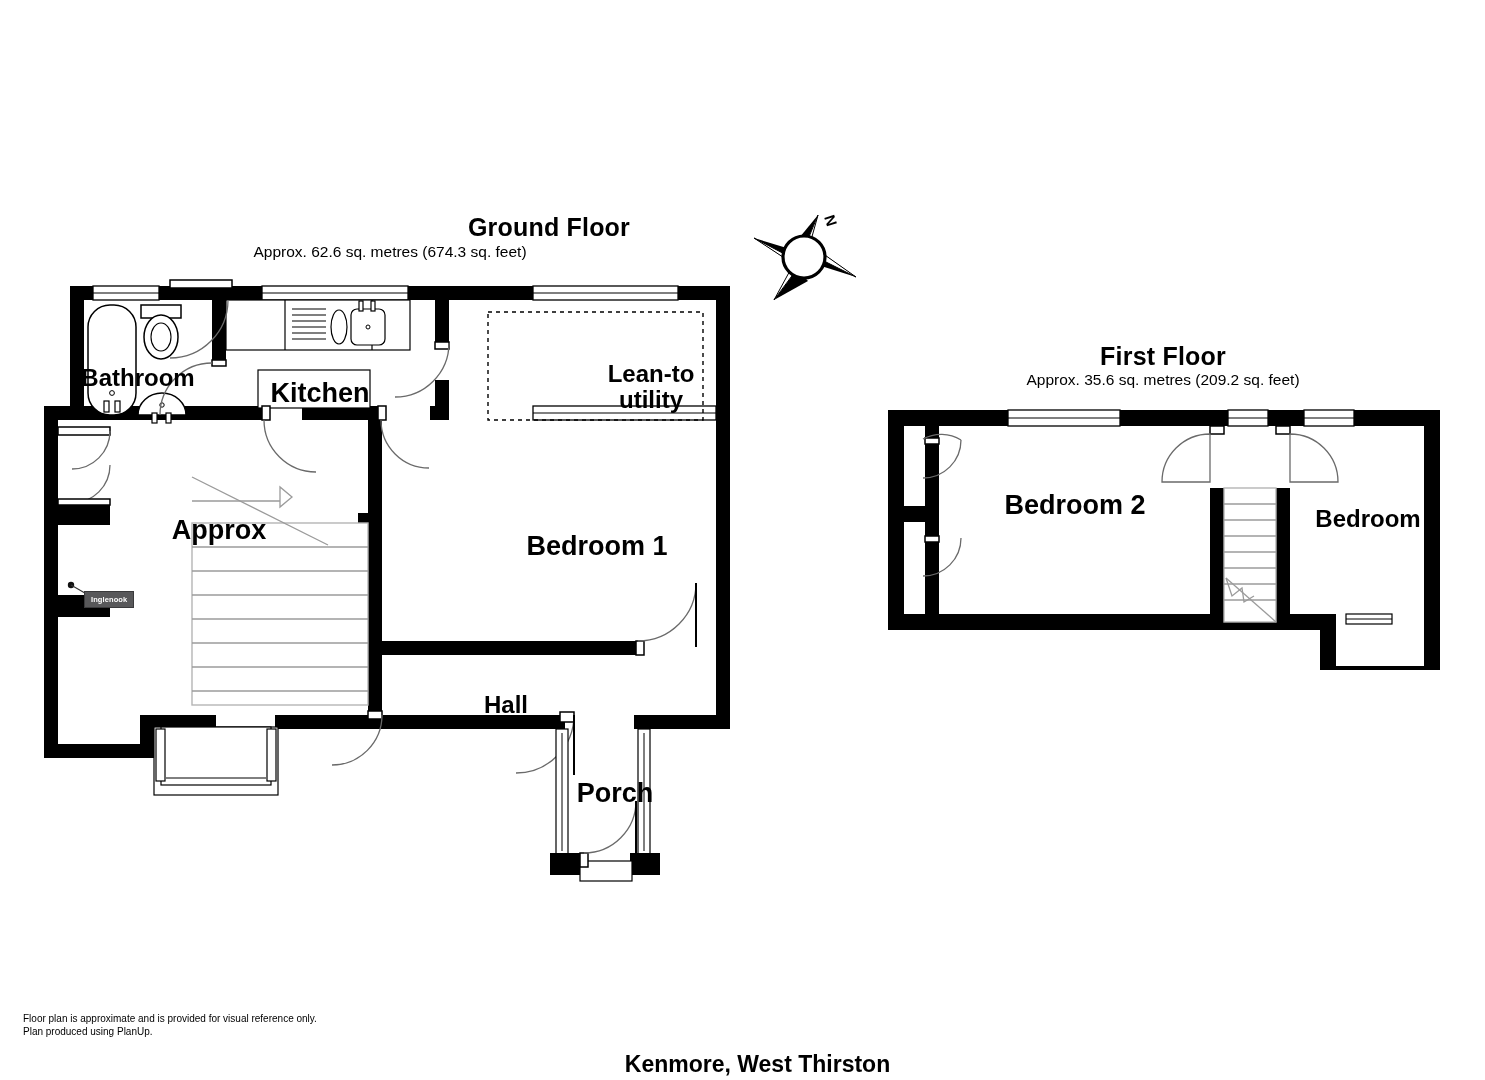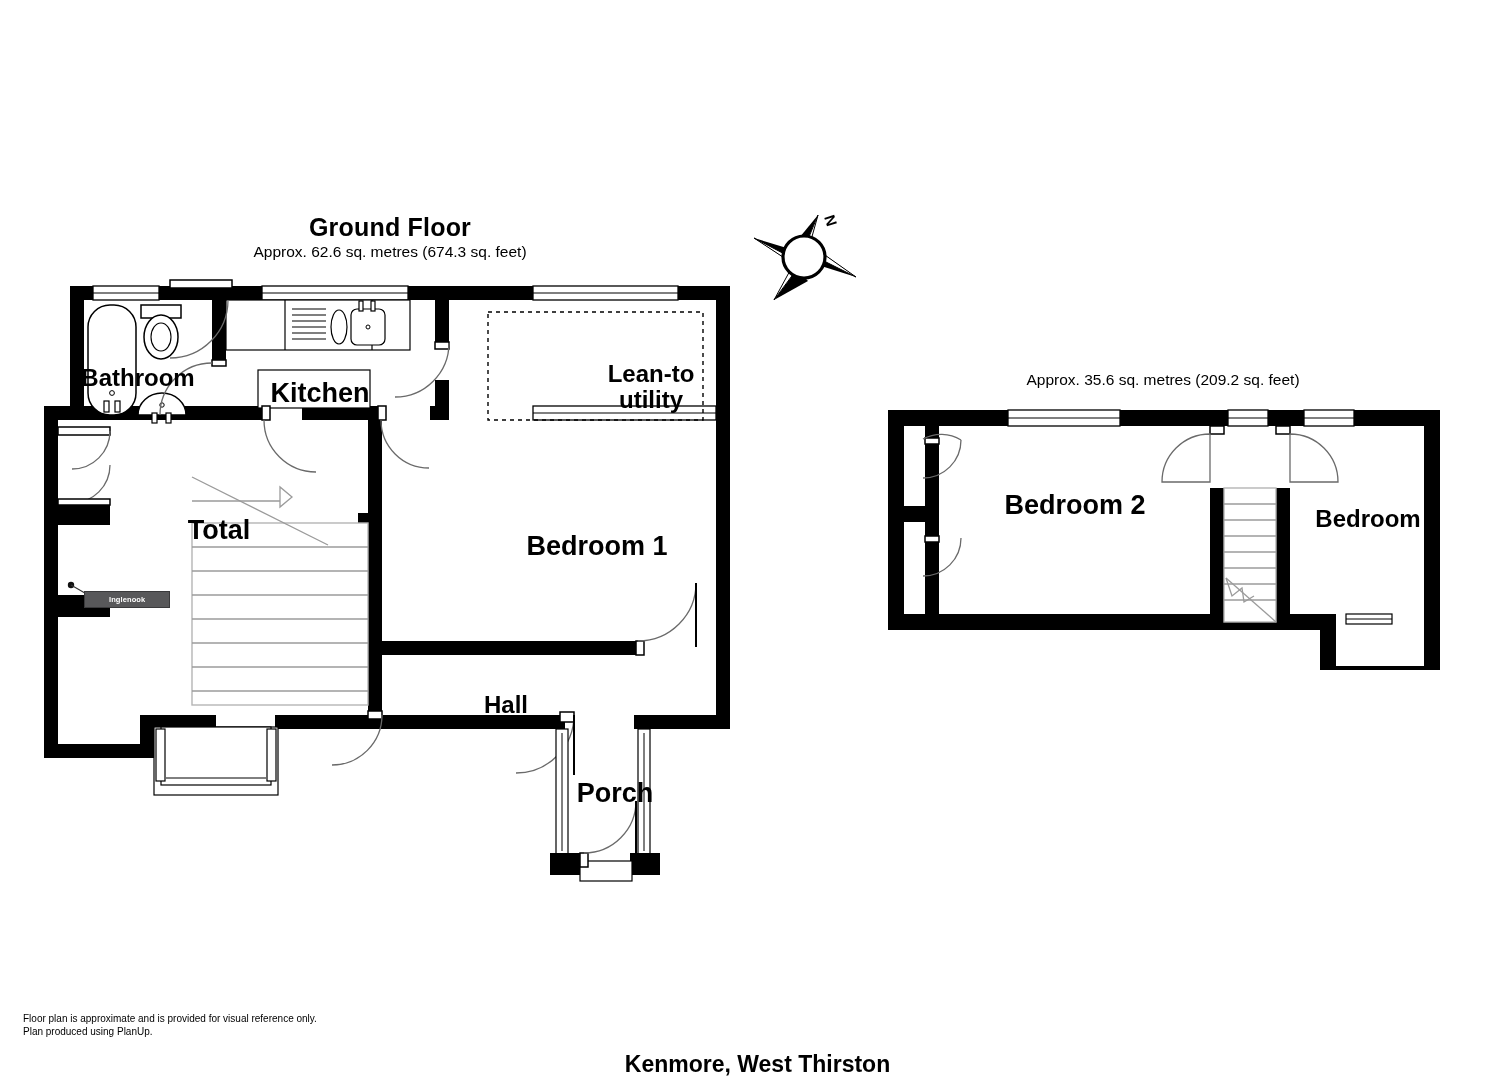--- a/index.html
+++ b/index.html
@@ -65,21 +65,21 @@
     font-size: 23px;
     font-weight: bold;
     margin-left: 15px;
   }
   .inglenook-badge {
     position: absolute;
     background: #58585a;
     color: #ffffff;
     font-size: 7.5px;
     font-weight: bold;
-    padding: 3px 24px;
+    padding: 3px 6px;
     border: 1px solid #3a3a3c;
     white-space: nowrap;
     letter-spacing: 0.1px;
   }
   svg { display: block; }
   .wall { fill: #000000; }
   .thin2 { fill: none; stroke: #000000; stroke-width: 1.1; }
   .fixt { fill: #ffffff; stroke: #000000; stroke-width: 1.5; }
   .fixt-thin { fill: #ffffff; stroke: #000000; stroke-width: 1.2; }
   .swing { fill: none; stroke: #6a6a6a; stroke-width: 1.3; }
@@ -87,23 +87,24 @@
   .tread { fill: none; stroke: #9b9b9b; stroke-width: 1.3; }
   .stairbox { fill: #ffffff; stroke: #b5b5b5; stroke-width: 1.4; }
   .dashbox { fill: none; stroke: #000000; stroke-width: 1.4; stroke-dasharray: 4 4; }
   .leader { stroke: #333; stroke-width: 1.1; fill: none; }
 </style>
 </head>
 <body>
 
 <div id="plan-root">
 
-  <div class="floor-title" style="left:150px; top:213px; width:480px;">Ground Floor</div>
+  <div class="floor-title" style="left:150px; top:213px; width:480px;text-align:right;">Ground Floor</div>
   <div class="floor-sub" style="left:150px; top:243px; width:480px;">Approx. 62.6 sq. metres (674.3 sq. feet)</div>
 
+  <div class="floor-title" style="left:923px; top:342px; width:480px;">First Floor</div>
   <div class="floor-sub" style="left:923px; top:371px; width:480px;">Approx. 35.6 sq. metres (209.2 sq. feet)</div>
 
   <div style="position:absolute; left:752px; top:203px; width:110px; height:110px;">
     <svg width="110" height="110" viewBox="0 0 110 110">
       <g>
 
         <polygon class="wall" points="43,40 66,12 52,46"></polygon>
         <polygon points="66,12 56,48 52,46" fill="#ffffff" stroke="#000" stroke-width="1"></polygon>
 
         <polygon class="wall" points="45,66 22,97 56,78"></polygon>
@@ -312,21 +313,21 @@
       </g>
     </svg>
   </div>
 
   <div class="room-label rl-mid" style="left:48px; top:365px; width:180px;">Bathroom</div>
   <div class="room-label rl-big" style="left:225px; top:363px; width:190px;margin-top:16px;">Kitchen</div>
   <div class="room-label rl-mid" style="left:581px; top:361px; width:140px;">
     <span>Lean-to</span><br>
     <span>utility</span>
   </div>
-  <div class="room-label rl-big" style="left:126px; top:516px; width:186px;">Total</div>
+  <div class="room-label rl-big" style="left:126px; top:516px; width:186px;">Approx</div>
   <div class="room-label rl-big" style="left:472px; top:532px; width:250px;">Bedroom 1</div>
   <div class="room-label rl-mid" style="left:436px; top:692px; width:140px;">Hall</div>
   <div class="room-label rl-big" style="left:524px; top:779px; width:182px;">Porch</div>
 
   <div style="position:absolute; left:62px; top:576px; width:80px; height:40px;">
     <svg width="80" height="40" viewBox="0 0 80 40">
       <circle cx="9" cy="9" r="3.2" fill="#111"></circle>
       <path class="leader" d="M9,9 L28,20"></path>
     </svg>
   </div>

